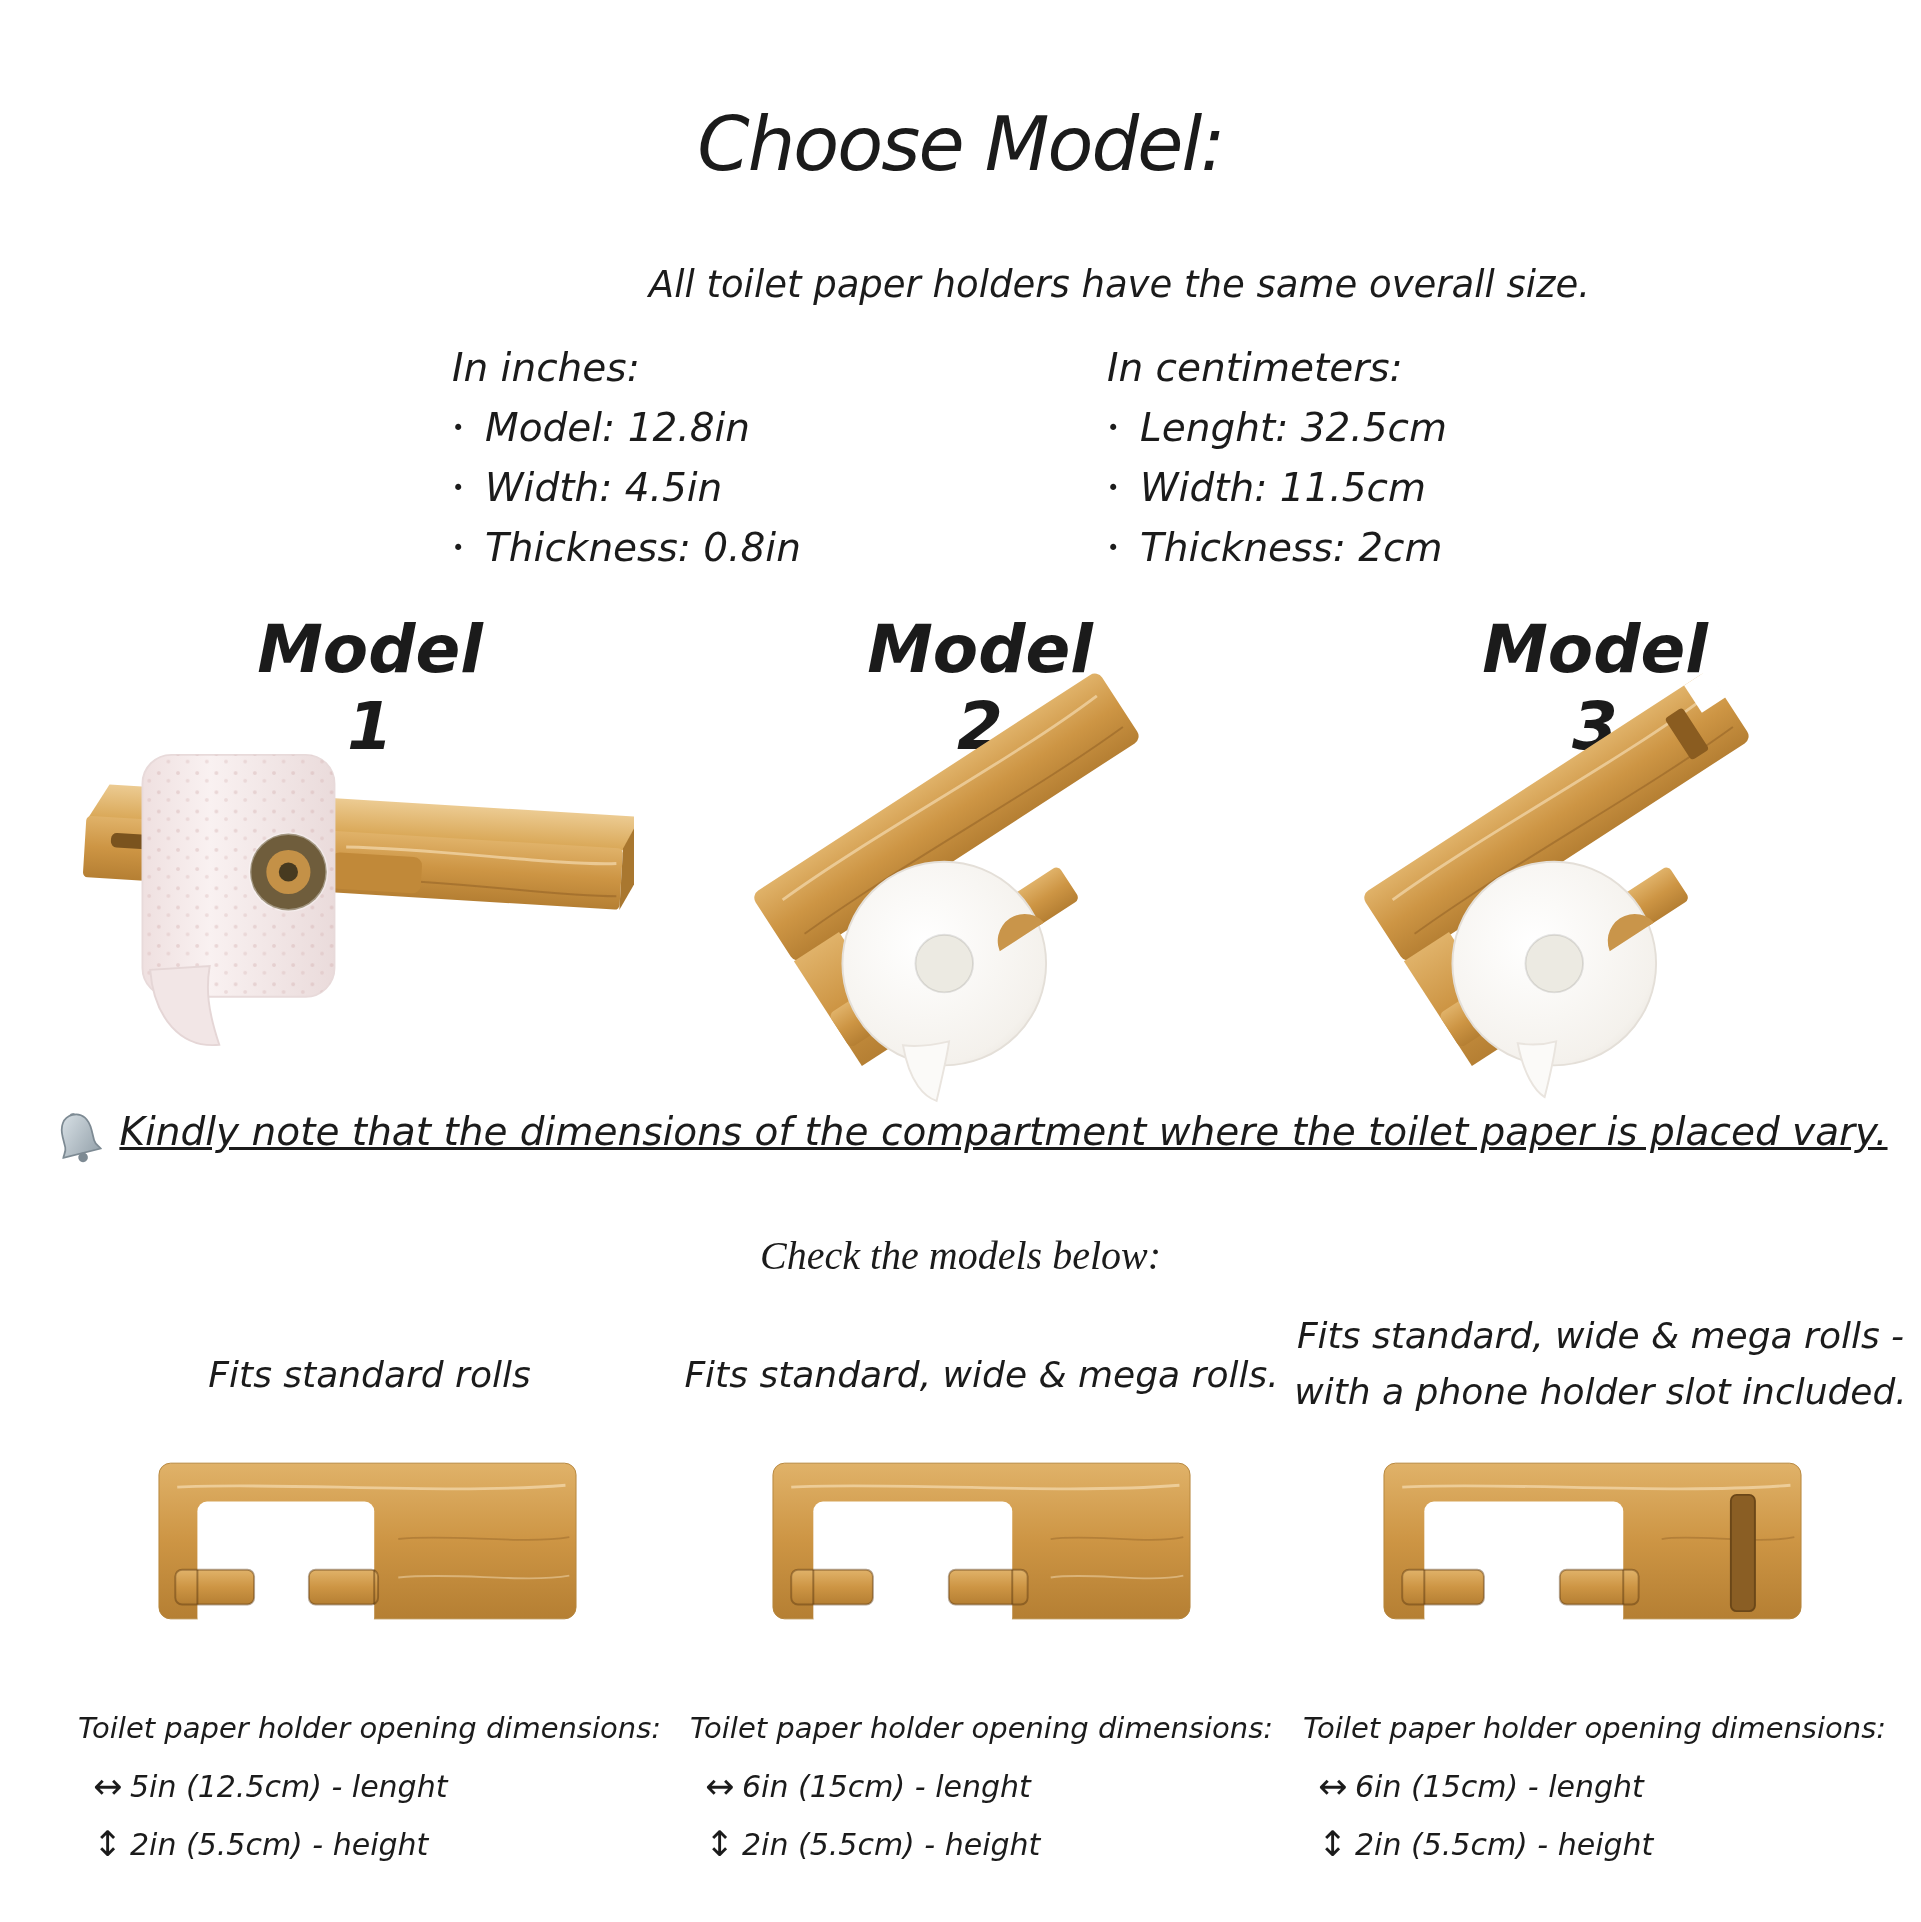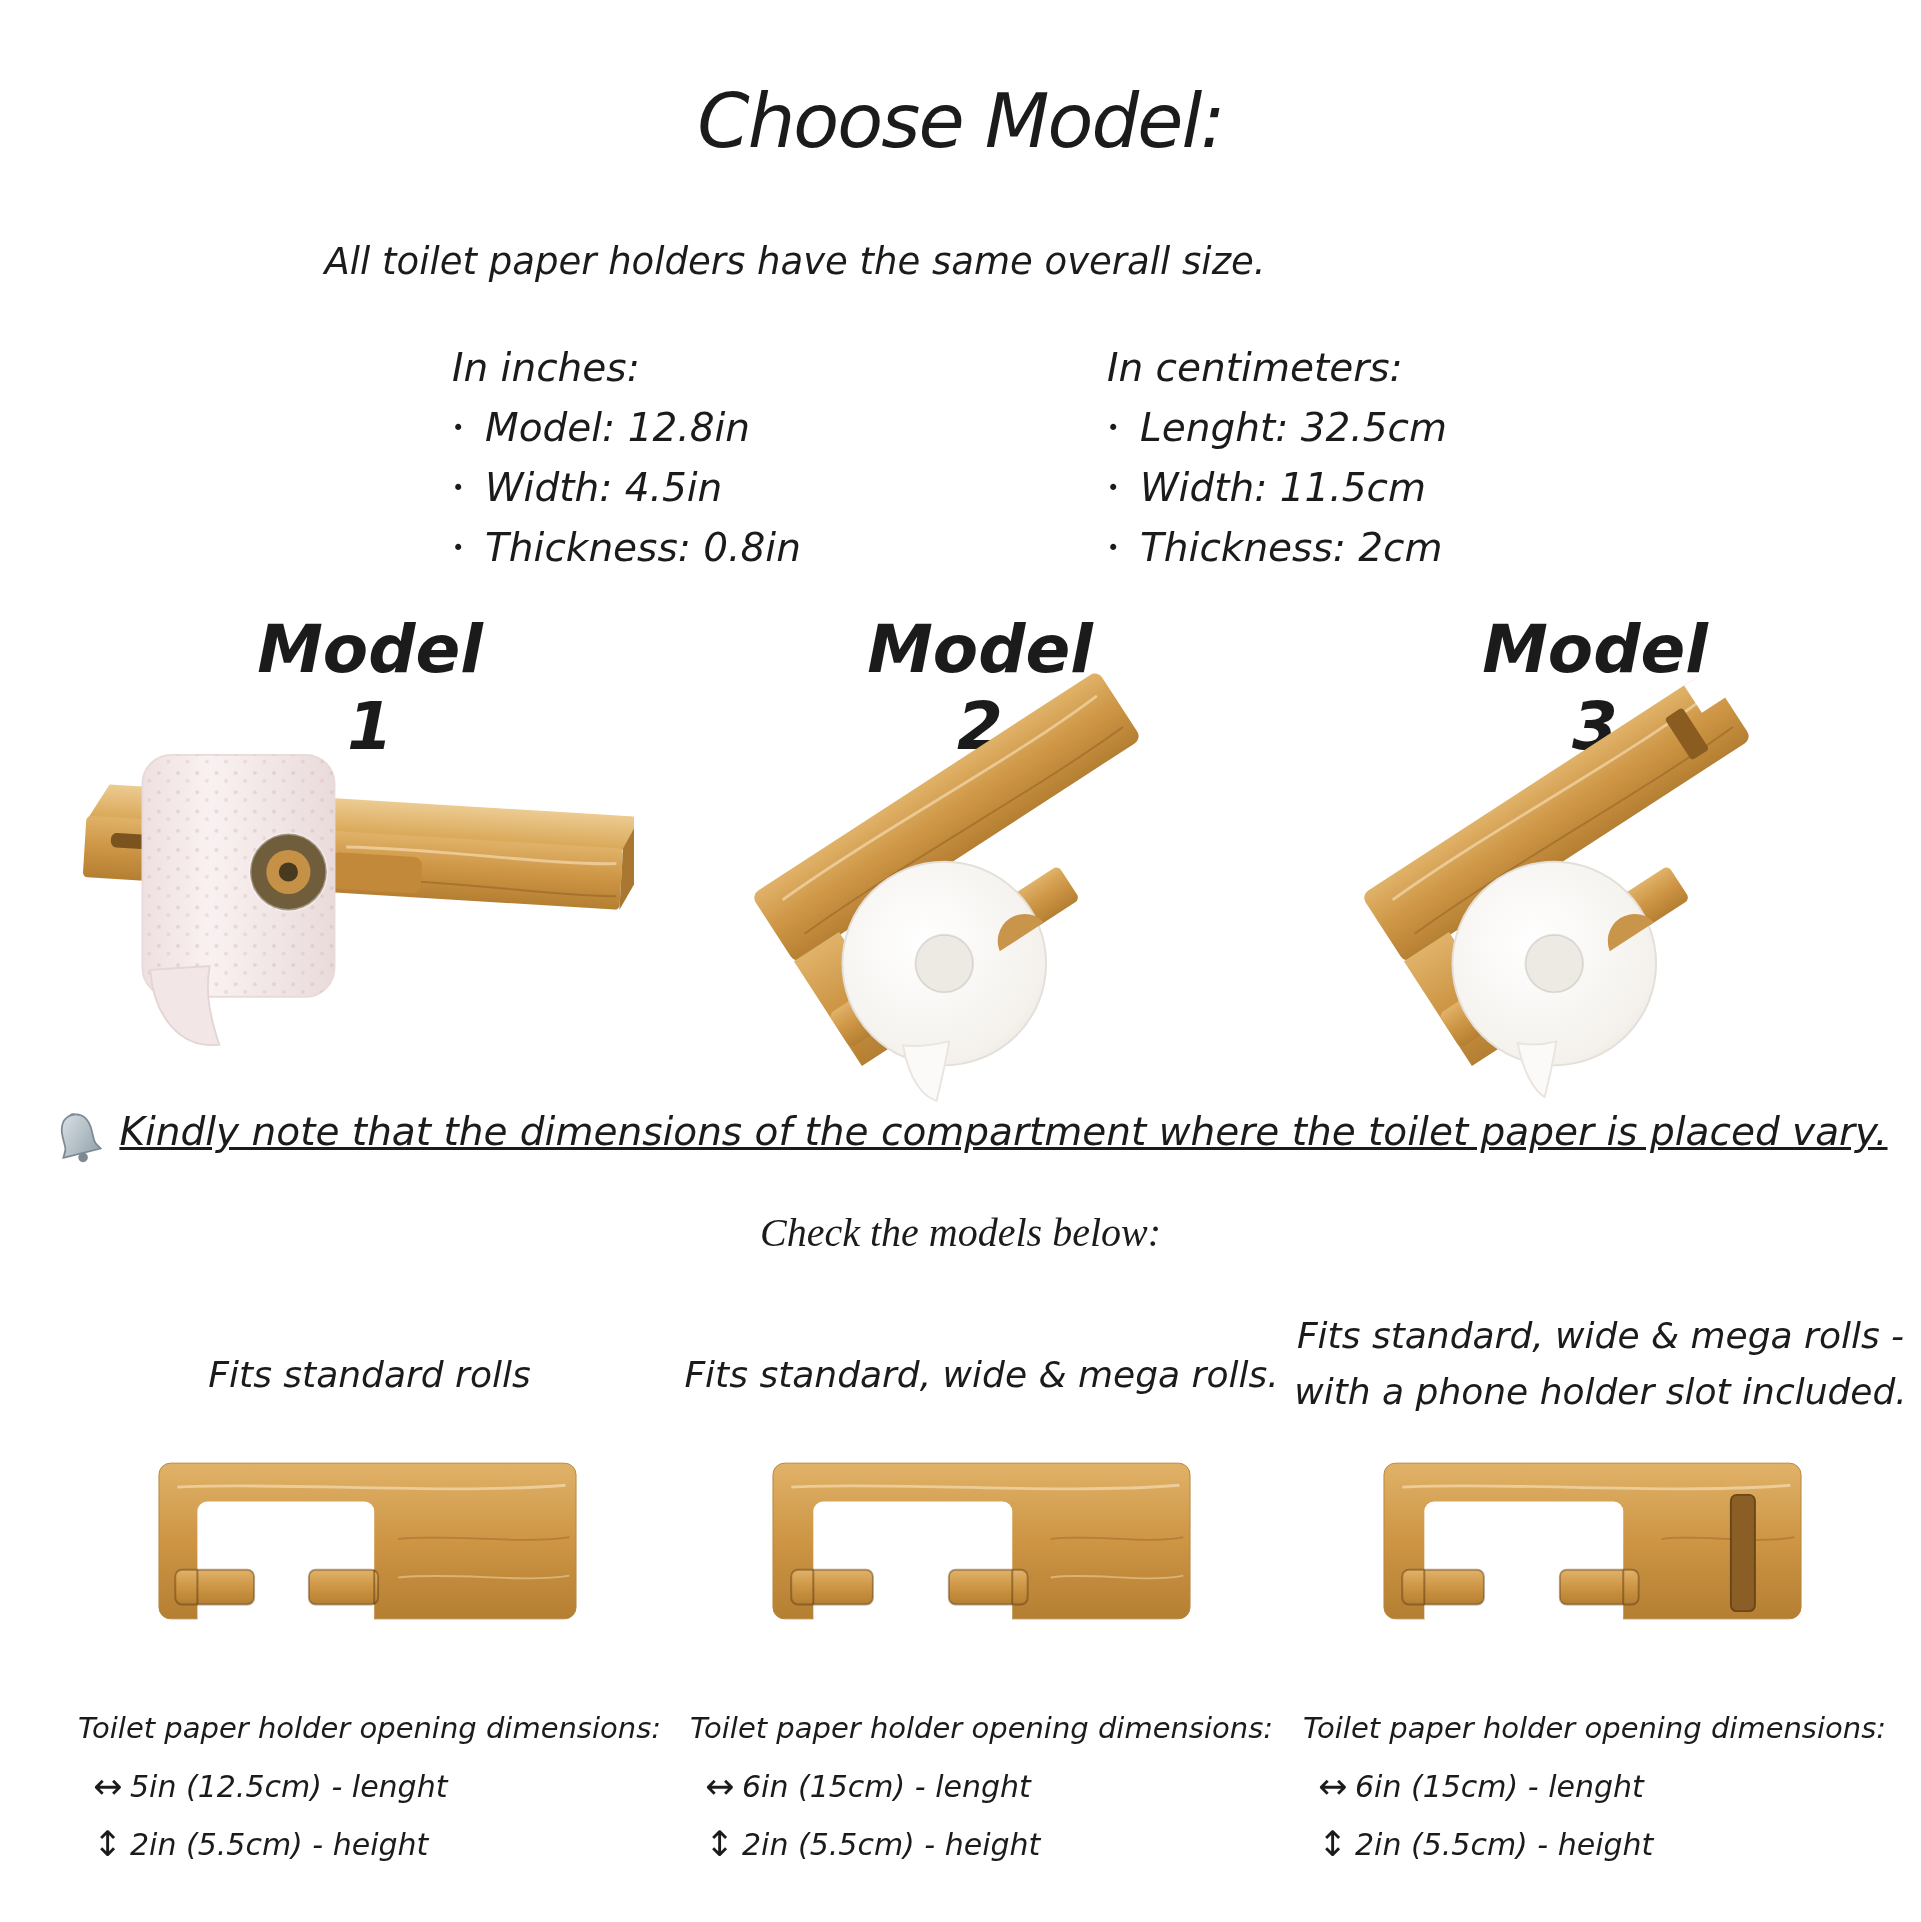--- a/index.html
+++ b/index.html
@@ -1,23 +1,23 @@
 <!DOCTYPE html>
 <html><head>
 <meta charset="utf-8">
 <style>
   html,body{margin:0;padding:0;background:#fff;}
   .canvas{
     position:relative;width:1921px;height:1922px;background:#ffffff;overflow:hidden;
     font-family:"DejaVu Sans", sans-serif;font-style:italic;color:#1b1b1b;
   }
   .abs{position:absolute;}
-  .t-center{text-align:center;}
+  .t-center{text-align:center;margin-top:23px;}
   .title{top:77px;left:0;width:1921px;font-size:75px;letter-spacing:-1.9px;}
-  .subtitle{top:240px;left:0;width:1590px;font-size:37px;}
+  .subtitle{top:240px;left:0;width:1590px;font-size:37px;text-align:right;}
   .spec-col{top:338px;}
   .spec-inches{left:452px;}
   .spec-cm{left:1107px;}
   .spec-heading{font-size:39px;height:60px;line-height:60px;}
   .spec-line{font-size:39px;height:60px;line-height:60px;display:flex;align-items:center;}
   .bullet{font-size:21px;width:33px;display:inline-block;}
   .model-label{top:611px;width:288px;font-size:66px;font-weight:bold;text-align:center;}
   .ml-1{left:226px;} .ml-2{left:836px;} .ml-3{left:1451px;}
   .photo{display:block;}
   .note-row{top:1107px;left:50px;width:1837px;display:flex;align-items:flex-start;white-space:nowrap;text-decoration:underline;}

